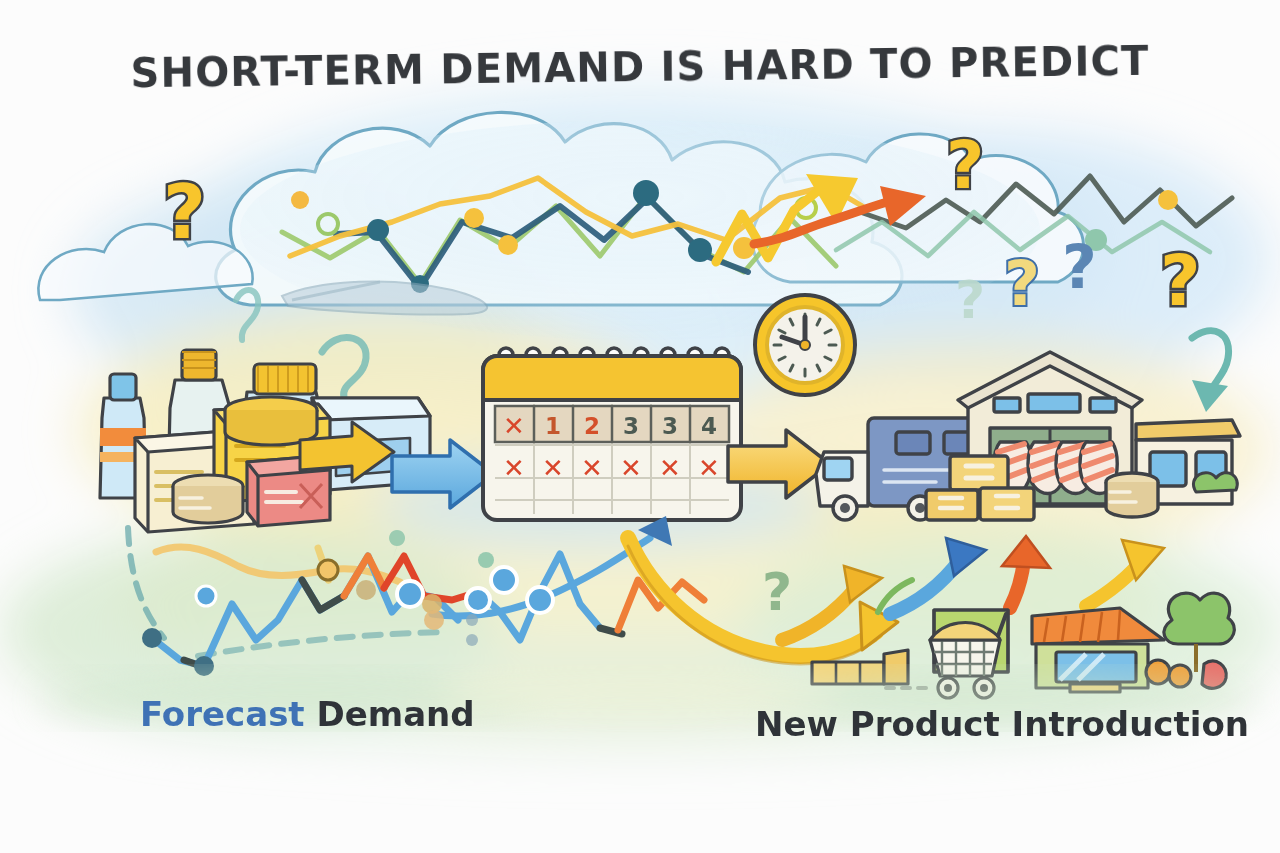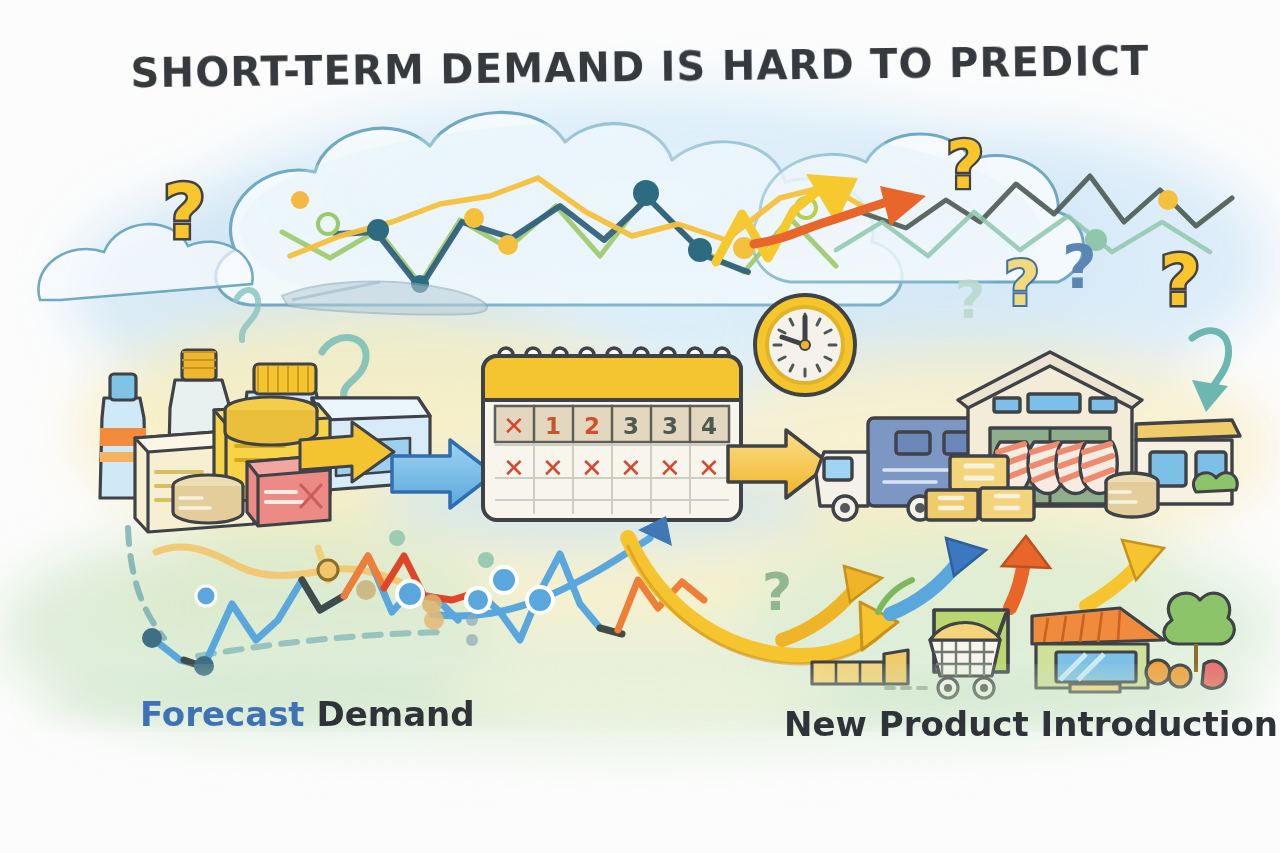--- a/index.html
+++ b/index.html
@@ -31,21 +31,21 @@
   
   .caption{
     position:absolute;
     font-family:"DejaVu Sans", sans-serif;
     font-size:34px;font-weight:700;
     color:#2f3338;
     white-space:nowrap;
     z-index:40;
   }
   #cap-forecast{left:140px;top:694px;}
-  #cap-npi{left:784px;top:704px;}
+  #cap-npi{left:755px;top:704px;}
   .cap-accent{color:#3f72b5;}
 </style>
 </head>
 <body>
 
 <div id="canvas">
 
   <svg id="scene" viewBox="0 0 1280 853" preserveAspectRatio="none">
     <defs>
       <linearGradient id="gYel" x1="0" y1="0" x2="0" y2="1">

